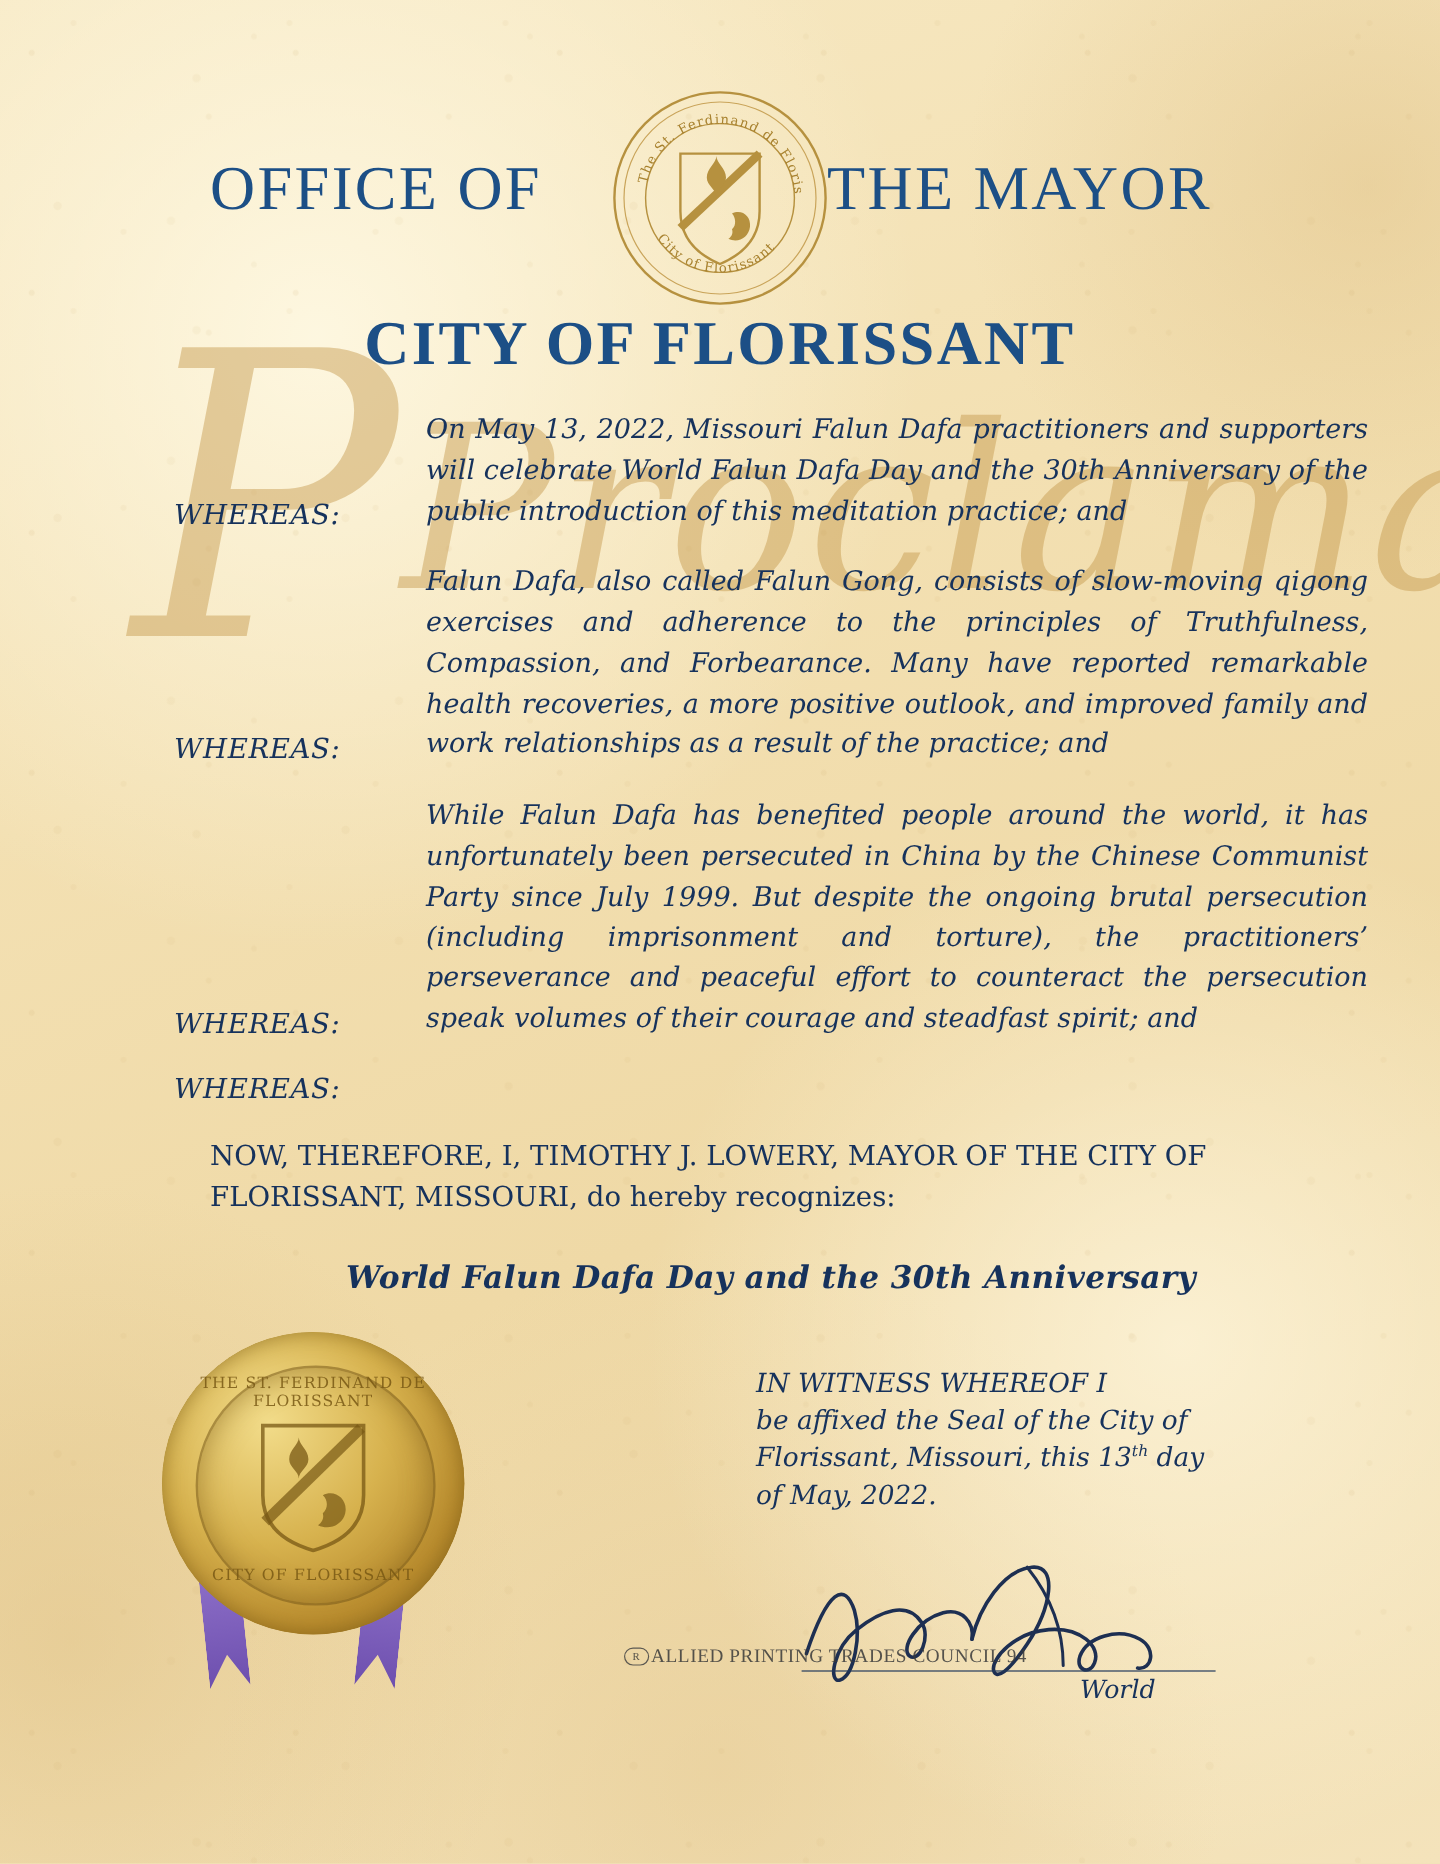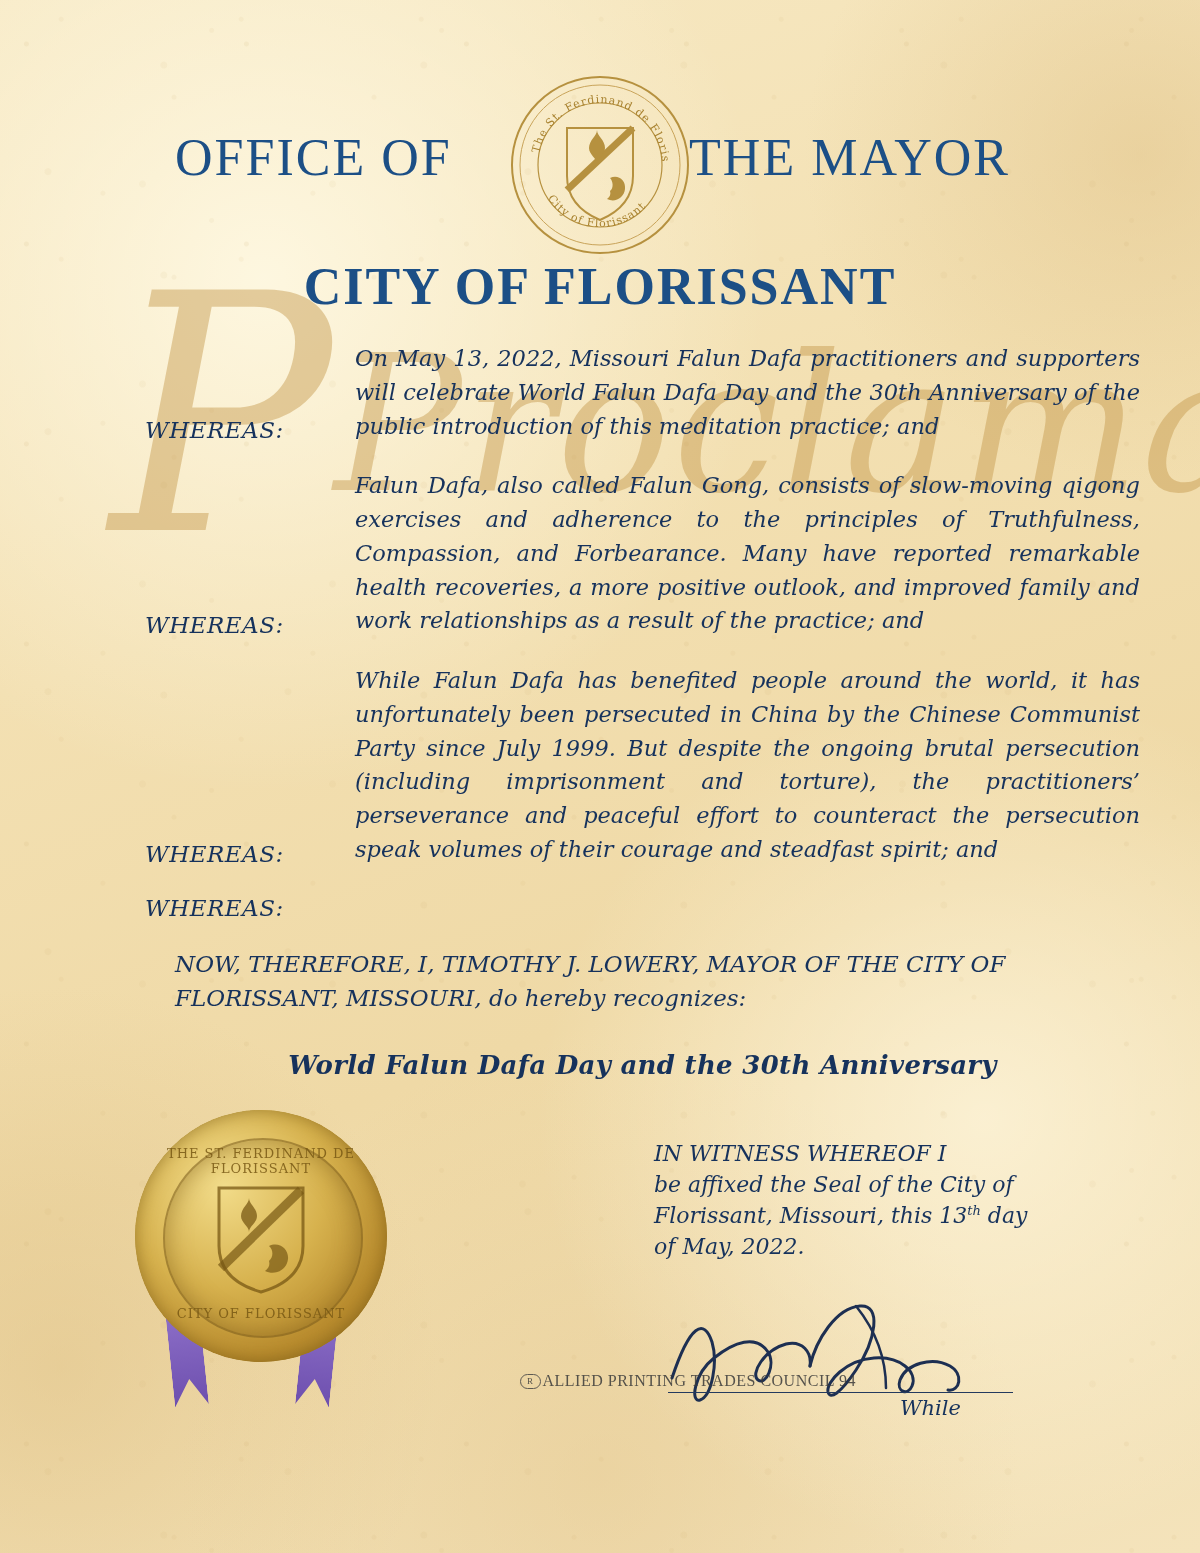--- a/index.html
+++ b/index.html
@@ -141,21 +141,20 @@
     font-size: 22.5px;
     line-height: 1.5;
     text-align: justify;
   }
 
   .therefore {
     margin: 24px 0 0 0;
     padding: 0 60px 0 30px;
     color: #16325c;
     font-family: "DejaVu Serif", serif;
-    font-style: italic;
     font-size: 23px;
     line-height: 1.5;
   }
   .honoree {
     margin-top: 34px;
     text-align: center;
     color: #16325c;
     font-family: "DejaVu Serif", serif;
     font-style: italic;
     font-weight: bold;
@@ -164,21 +163,21 @@
   }
 
   
   .footer {
     position: relative;
     margin-top: 30px;
     height: 360px;
   }
   .witness {
     position: absolute;
-    left: 654px;
+    left: 630px;
     top: 28px;
     width: 400px;
     color: #16325c;
     font-family: "DejaVu Serif", serif;
     font-style: italic;
     font-size: 22px;
     line-height: 1.42;
   }
   .witness sup { font-size: 13px; }
 
@@ -388,19 +387,19 @@
       </div>
       <div>of May, 2022.</div>
     </div>
 
     <svg class="signature" viewBox="0 0 360 110">
       <path d="M12 78 C 30 24, 44 18, 52 42 C 58 62, 52 96, 40 100 C 30 103, 34 74, 54 58 C 74 42, 96 34, 108 52 C 116 64, 106 86, 98 80 C 90 74, 104 50, 126 44 C 142 40, 152 52, 150 66" fill="none" stroke="#1d2f52" stroke-width="3" stroke-linecap="round"></path>
       <path d="M150 66 C 156 40, 176 8, 200 6 C 222 4, 216 40, 196 70 C 180 94, 170 100, 168 92 C 166 82, 186 60, 214 58 C 240 56, 258 72, 252 86 C 248 96, 236 92, 240 80 C 246 64, 272 56, 290 66 C 304 74, 300 92, 288 90" fill="none" stroke="#1d2f52" stroke-width="3" stroke-linecap="round"></path>
       <path d="M196 6 C 212 26, 226 54, 226 88" fill="none" stroke="#1d2f52" stroke-width="2.5" stroke-linecap="round"></path>
     </svg>
     <div class="sig-rule"></div>
-    <div class="mayor-label">While</div>
+    <div class="mayor-label">World</div>
 
     <div class="printer-mark">
       <span class="union">R</span><span>ALLIED PRINTING TRADES COUNCIL</span> <span>94</span>
     </div>
   </div>
 </div>
 
 </body></html>

